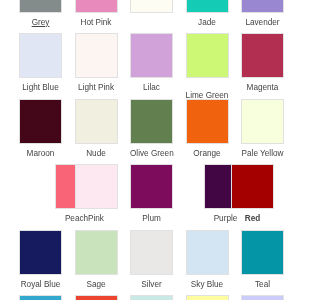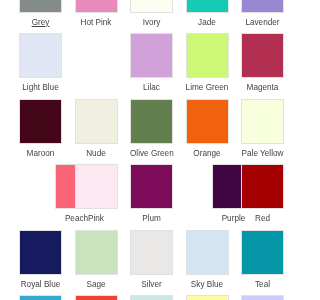--- a/index.html
+++ b/index.html
@@ -54,43 +54,46 @@
       <div class="swatch-cell" style="left: 0px;">
     <div class="swatch-chip" style="background: rgb(131, 139, 139); border-color: rgb(225, 225, 225);"></div>
     <div class="swatch-label" style="color: rgb(68, 68, 68); text-decoration: underline;">Grey</div>
   </div>
       <div class="swatch-cell" style="left: 55.5px;">
     <div class="swatch-chip" style="background: rgb(233, 138, 189); border-color: rgb(225, 225, 225);"></div>
     <div class="swatch-label" style="color: rgb(68, 68, 68);">Hot Pink</div>
   </div>
       <div class="swatch-cell" style="left: 111px;">
     <div class="swatch-chip" style="background: rgb(253, 253, 244); border-color: rgb(225, 225, 225);"></div>
-    <div class="swatch-label" style="color: rgb(68, 68, 68);">Ivory</div>
   </div>
       <div class="swatch-cell" style="left: 166.5px;">
     <div class="swatch-chip" style="background: rgb(20, 203, 181); border-color: rgb(225, 225, 225);"></div>
     <div class="swatch-label" style="color: rgb(68, 68, 68);">Jade</div>
   </div>
       <div class="swatch-cell" style="left: 222px;">
     <div class="swatch-chip" style="background: rgb(154, 135, 210); border-color: rgb(225, 225, 225);"></div>
     <div class="swatch-label" style="color: rgb(68, 68, 68);">Lavender</div>
   </div>
     </div>
     <div class="swatch-row">
       <div class="swatch-cell" style="left: 0px;">
     <div class="swatch-chip" style="background: rgb(224, 230, 243); border-color: rgb(225, 225, 225);"></div>
     <div class="swatch-label" style="color: rgb(68, 68, 68);">Light Blue</div>
   </div>
+      <div class="swatch-cell" style="left: 55.5px;">
+    <div class="swatch-chip" style="background: rgb(253, 245, 242); border-color: rgb(225, 225, 225);"></div>
+    <div class="swatch-label" style="color: rgb(68, 68, 68);">Light Pink</div>
+  </div>
       <div class="swatch-cell" style="left: 111px;">
     <div class="swatch-chip" style="background: rgb(209, 161, 218); border-color: rgb(225, 225, 225);"></div>
     <div class="swatch-label" style="color: rgb(68, 68, 68);">Lilac</div>
   </div>
       <div class="swatch-cell" style="left: 166.5px;">
     <div class="swatch-chip" style="background: rgb(205, 248, 118); border-color: rgb(225, 225, 225);"></div>
-    <div class="swatch-label" style="color: rgb(68, 68, 68);">Lime Green</div>
+    <div class="swatch-label" style="color: rgb(68, 68, 68); margin-top: 8px;">Lime Green</div>
   </div>
       <div class="swatch-cell" style="left: 222px;">
     <div class="swatch-chip" style="background: rgb(178, 47, 81); border-color: rgb(225, 225, 225);"></div>
     <div class="swatch-label" style="color: rgb(68, 68, 68);">Magenta</div>
   </div>
     </div>
     <div class="swatch-row">
       <div class="swatch-cell" style="left: 0px;">
     <div class="swatch-chip" style="background: rgb(68, 7, 26); border-color: rgb(225, 225, 225);"></div>
     <div class="swatch-label" style="color: rgb(68, 68, 68);">Maroon</div>
@@ -118,25 +121,25 @@
     <div class="swatch-label" style="color: rgb(68, 68, 68);">Peach</div>
   </div>
       <div class="swatch-cell" style="left: 55.5px;">
     <div class="swatch-chip" style="background: rgb(253, 232, 241); border-color: rgb(225, 225, 225);"></div>
     <div class="swatch-label" style="color: rgb(68, 68, 68);">Pink</div>
   </div>
       <div class="swatch-cell" style="left: 111px;">
     <div class="swatch-chip" style="background: rgb(125, 12, 92); border-color: rgb(225, 225, 225);"></div>
     <div class="swatch-label" style="color: rgb(68, 68, 68);">Plum</div>
   </div>
-      <div class="swatch-cell" style="left: 160px; padding-left: 33px;">
+      <div class="swatch-cell" style="left: 152px; padding-left: 33px;">
     <div class="swatch-chip" style="background: rgb(67, 6, 68); border-color: rgb(225, 225, 225);"></div>
     <div class="swatch-label" style="color: rgb(68, 68, 68);">Purple</div>
   </div>
-      <div class="swatch-cell" style="left: 222px;">
+      <div class="swatch-cell" style="left: 212px; font-weight: bold;">
     <div class="swatch-chip" style="background: rgb(164, 0, 0); border-color: rgb(225, 225, 225);"></div>
     <div class="swatch-label" style="color: rgb(68, 68, 68);">Red</div>
   </div>
     </div>
     <div class="swatch-row">
       <div class="swatch-cell" style="left: 0px;">
     <div class="swatch-chip" style="background: rgb(22, 26, 94); border-color: rgb(225, 225, 225);"></div>
     <div class="swatch-label" style="color: rgb(68, 68, 68);">Royal Blue</div>
   </div>
       <div class="swatch-cell" style="left: 55.5px;">

